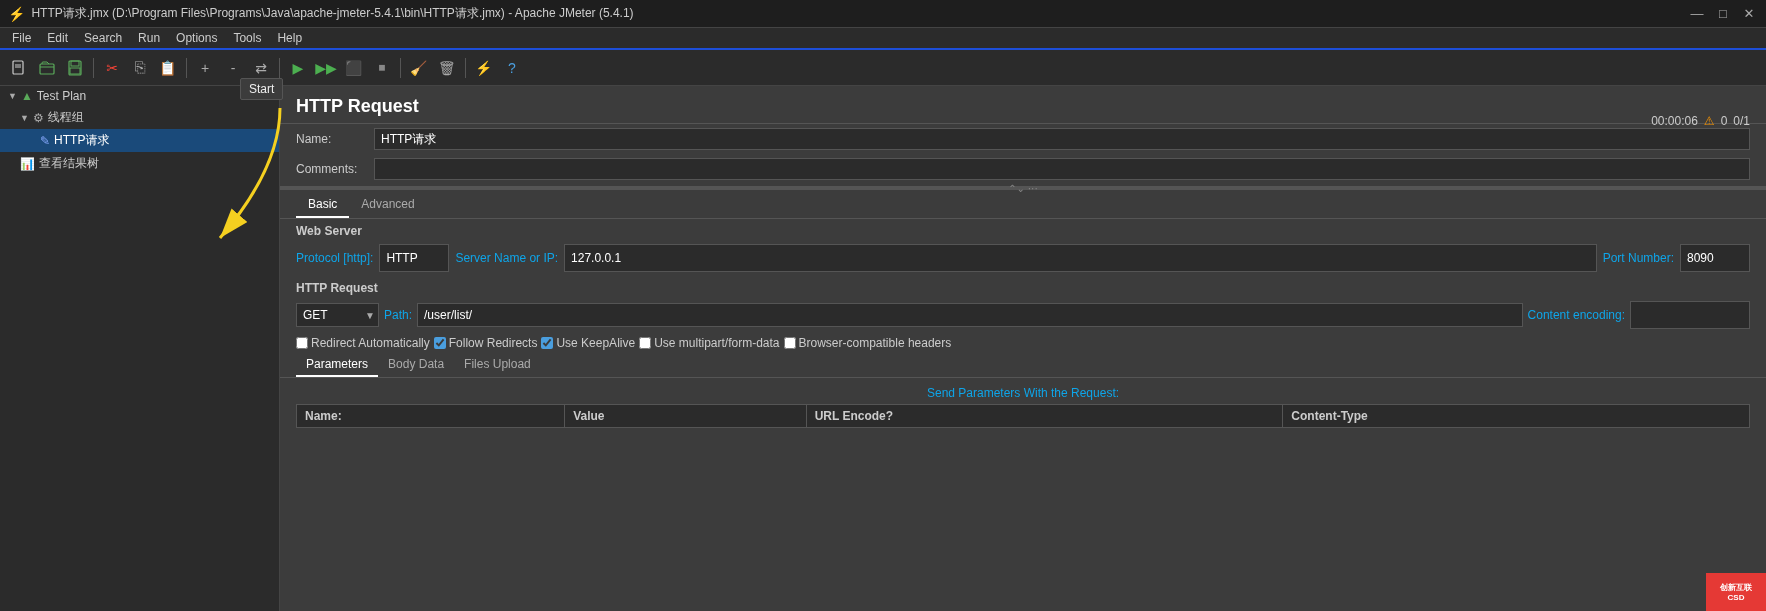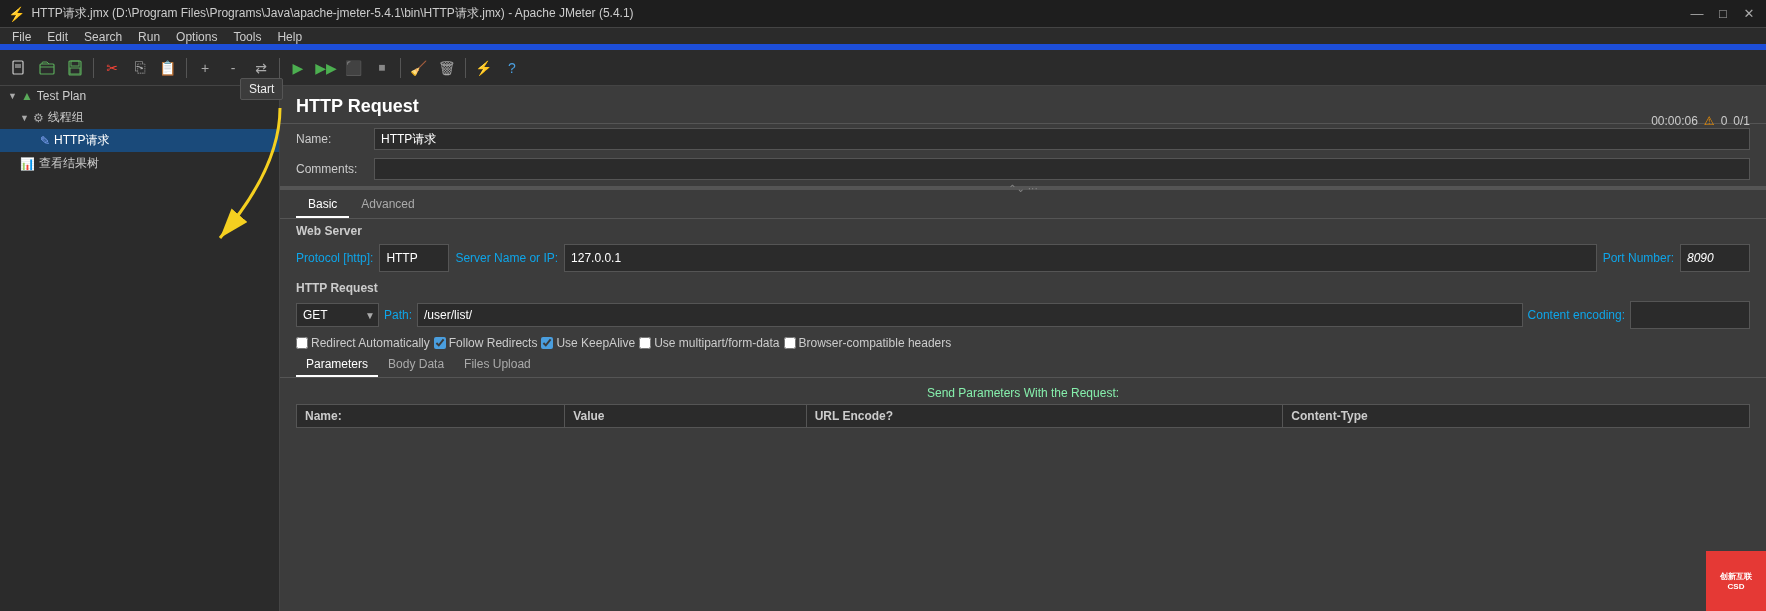--- a/index.html
+++ b/index.html
@@ -20,23 +20,23 @@
     #title-bar .icon { margin-right: 6px; color: #e67e00; font-size: 14px; }
     #title-bar .title { flex: 1; }
     #title-bar .win-controls { display: flex; gap: 8px; }
     #title-bar .win-btn { width: 18px; height: 18px; display: flex; align-items: center; justify-content: center; cursor: pointer; color: #aaa; font-size: 13px; }
 
     
     #menu-bar {
       background: #2b2b2b;
       height: 22px;
       display: flex;
-      align-items: flex-start;
+      align-items: center;
       padding: 0 4px;
-      border-bottom: 6px solid #1d4ed8;
+      border-bottom: 2px solid #1d4ed8;
       font-size: 12px;
     }
     #menu-bar .menu-item { padding: 2px 8px; cursor: pointer; color: #ccc; }
 
     
     #toolbar {
       background: #2b2b2b;
       height: 36px;
       display: flex;
       align-items: center;
@@ -190,21 +190,21 @@
       background: #2b2b2b;
       border: 1px solid #555;
       color: #fff;
       padding: 2px 6px;
       height: 28px;
       font-size: 12px;
       outline: none;
     }
     .protocol-input { width: 70px; }
     .server-input { flex: 1; min-width: 200px; }
-    .port-input { width: 70px; font-style: italic; }
+    .port-input { width: 70px; }
 
     
     .method-row {
       display: flex;
       align-items: center;
       padding: 4px 16px;
       gap: 5px;
     }
     .method-select {
       background: #2b2b2b;
@@ -282,21 +282,21 @@
       border-bottom: 2px solid #fff;
     }
 
     
     .table-section {
       padding: 4px 16px 2px;
     }
     .send-params-title {
       text-align: center;
       padding: 4px 0;
-      color: #86efac;
+      color: #0ea5e9;
       font-size: 12px;
     }
     .params-table {
       width: 100%;
       border-collapse: collapse;
     }
     .params-table th {
       background: #2b2b2b;
       border: 1px solid #555;
       padding: 4px 8px;
@@ -317,21 +317,21 @@
       font-size: 12px;
     }
     .status-warning { color: #ff9800; }
 
     
     #watermark {
       position: absolute;
       right: 0;
       bottom: 0;
       width: 60px;
-      height: 60px;
+      height: 38px;
       background: #e53935;
       display: flex;
       align-items: center;
       justify-content: center;
       color: white;
       font-size: 8px;
       text-align: center;
       font-weight: bold;
     }
 

